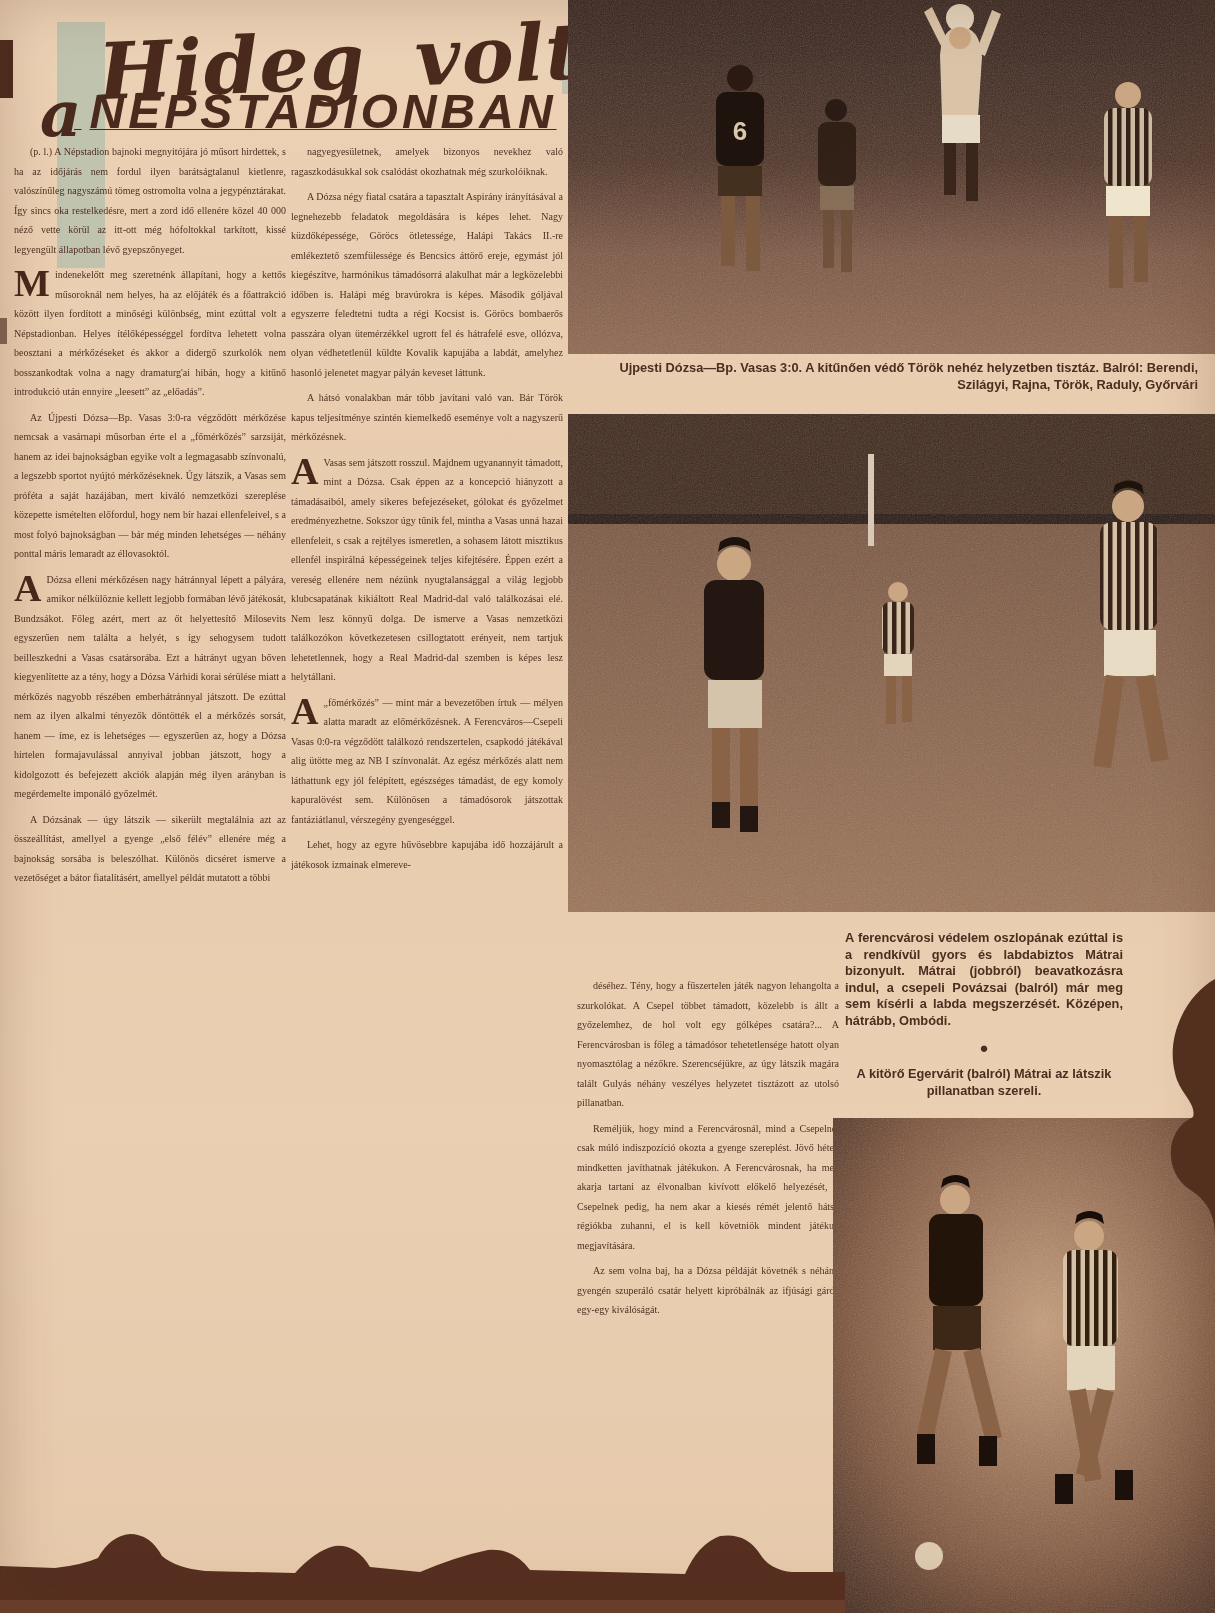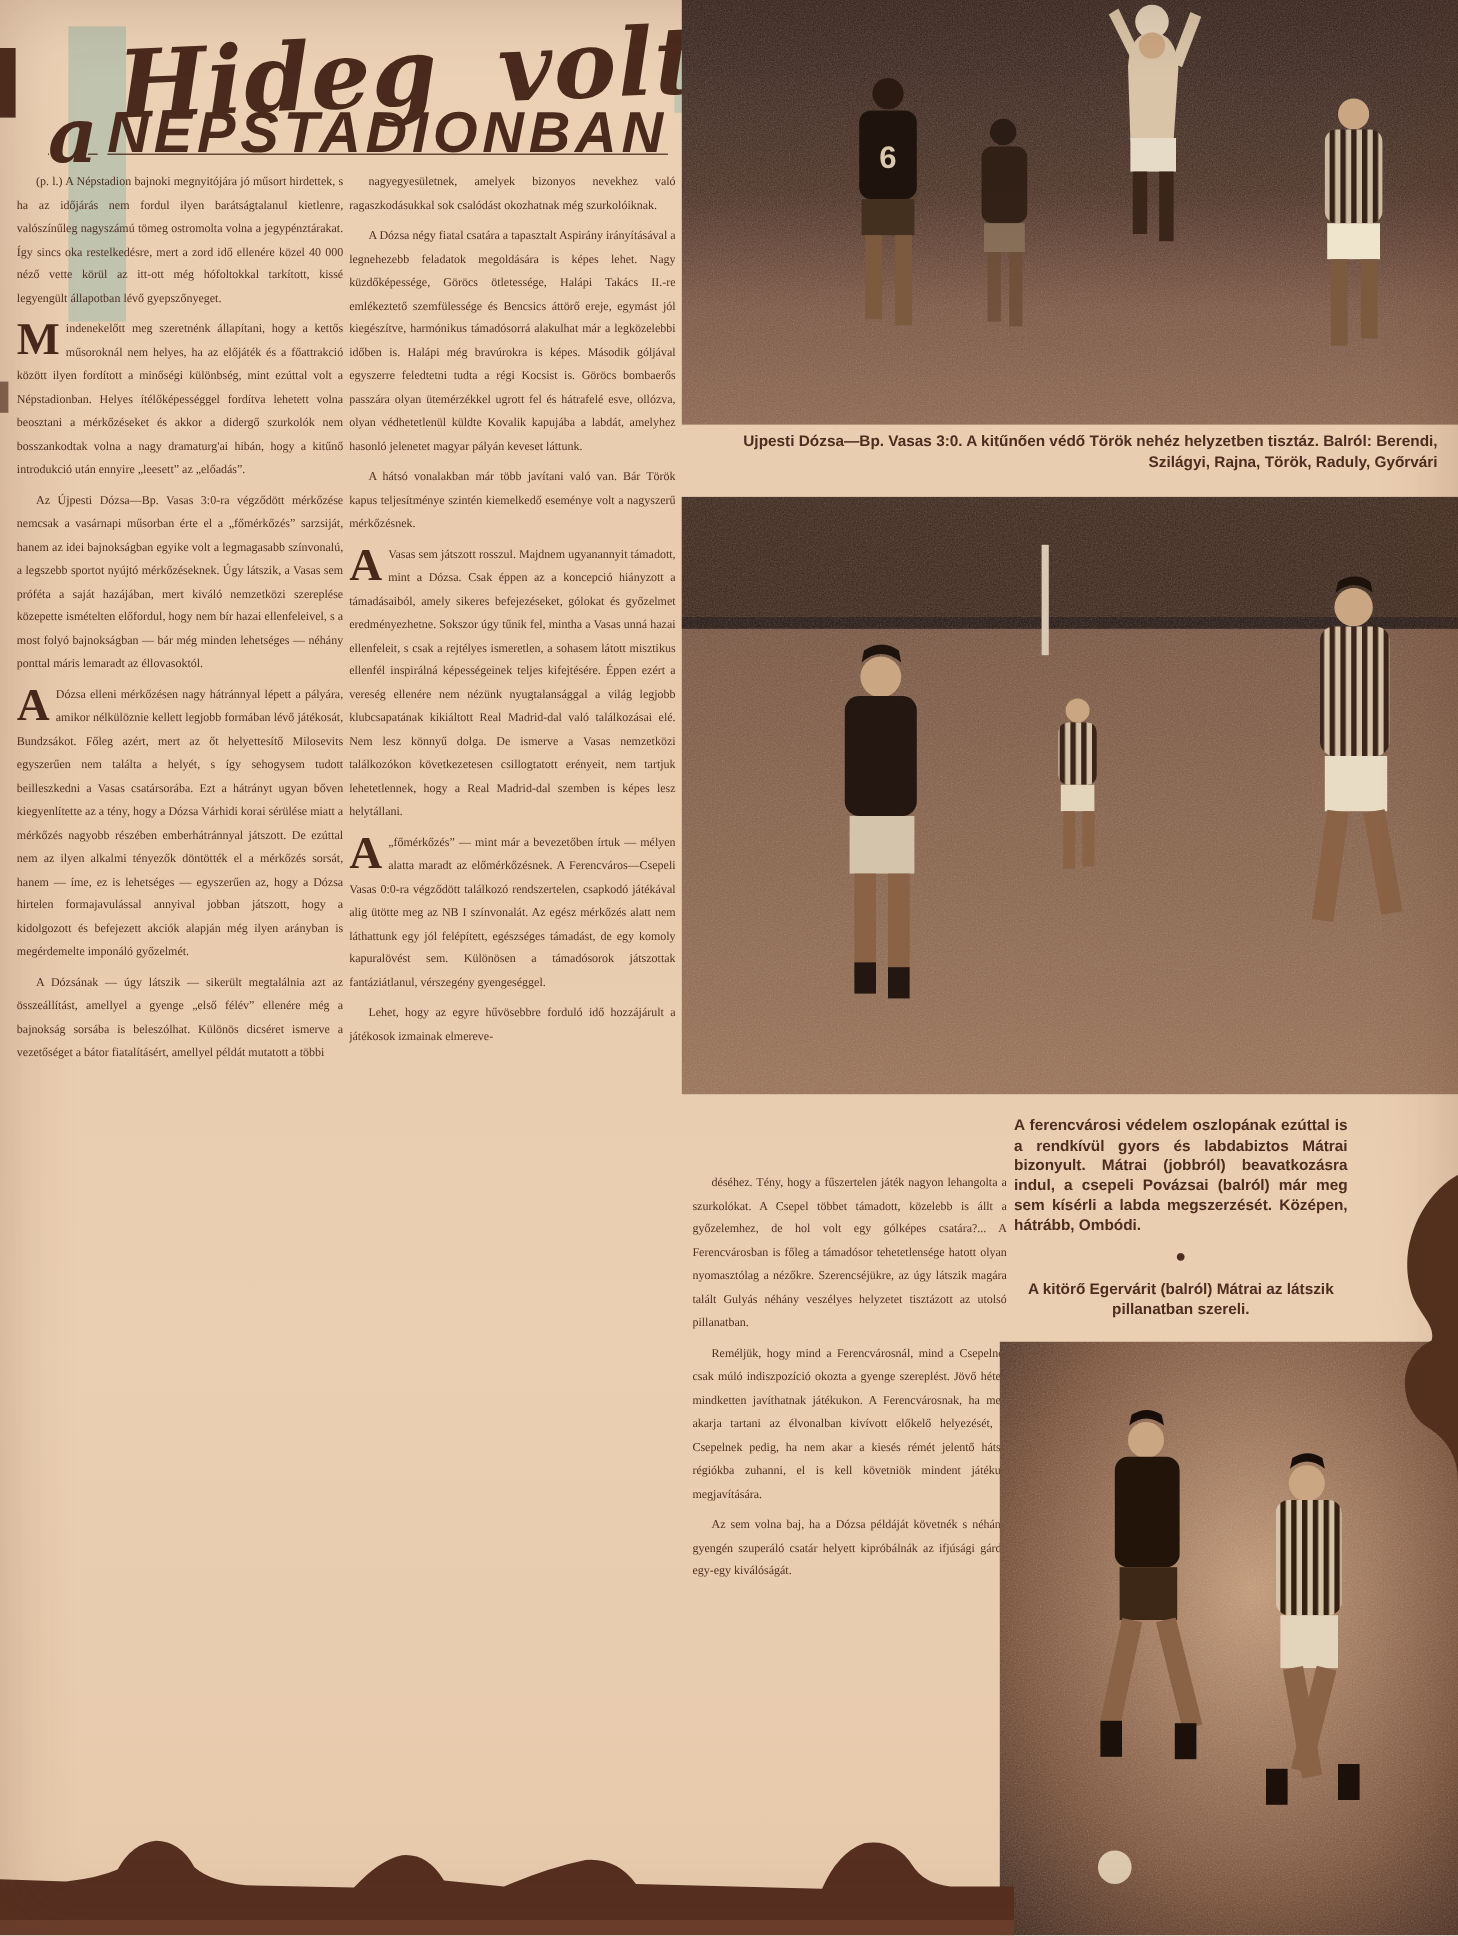--- a/index.html
+++ b/index.html
@@ -91,21 +91,21 @@
     <p class="dropcap">A Dózsa elleni mérkőzésen nagy hátránnyal lépett a pályára, amikor nélkülöznie kellett legjobb formában lévő játékosát, Bundzsákot. Főleg azért, mert az őt helyettesítő Milosevits egyszerűen nem találta a helyét, s így sehogysem tudott beilleszkedni a Vasas csatársorába. Ezt a hátrányt ugyan bőven kiegyenlítette az a tény, hogy a Dózsa Várhidi korai sérülése miatt a mérkőzés nagyobb részében emberhátránnyal játszott. De ezúttal nem az ilyen alkalmi tényezők döntötték el a mérkőzés sorsát, hanem — íme, ez is lehetséges — egyszerűen az, hogy a Dózsa hirtelen formajavulással annyival jobban játszott, hogy a kidolgozott és befejezett akciók alapján még ilyen arányban is megérdemelte imponáló győzelmét.</p>
     <p>A Dózsának — úgy látszik — sikerült megtalálnia azt az összeállítást, amellyel a gyenge „első félév” ellenére még a bajnokság sorsába is beleszólhat. Különös dicséret ismerve a vezetőséget a bátor fiatalításért, amellyel példát mutatott a többi</p>
   </div>
 
   <div class="col" id="col2">
     <p>nagyegyesületnek, amelyek bizonyos nevekhez való ragaszkodásukkal sok csalódást okozhatnak még szurkolóiknak.</p>
     <p>A Dózsa négy fiatal csatára a tapasztalt Aspirány irányításával a legnehezebb feladatok megoldására is képes lehet. Nagy küzdőképessége, Göröcs ötletessége, Halápi Takács II.-re emlékeztető szemfülessége és Bencsics áttörő ereje, egymást jól kiegészítve, harmónikus támadósorrá alakulhat már a legközelebbi időben is. Halápi még bravúrokra is képes. Második góljával egyszerre feledtetni tudta a régi Kocsist is. Göröcs bombaerős passzára olyan ütemérzékkel ugrott fel és hátrafelé esve, ollózva, olyan védhetetlenül küldte Kovalik kapujába a labdát, amelyhez hasonló jelenetet magyar pályán keveset láttunk.</p>
     <p>A hátsó vonalakban már több javítani való van. Bár Török kapus teljesítménye szintén kiemelkedő eseménye volt a nagyszerű mérkőzésnek.</p>
     <p class="dropcap">A Vasas sem játszott rosszul. Majdnem ugyanannyit támadott, mint a Dózsa. Csak éppen az a koncepció hiányzott a támadásaiból, amely sikeres befejezéseket, gólokat és győzelmet eredményezhetne. Sokszor úgy tűnik fel, mintha a Vasas unná hazai ellenfeleit, s csak a rejtélyes ismeretlen, a sohasem látott misztikus ellenfél inspirálná képességeinek teljes kifejtésére. Éppen ezért a vereség ellenére nem nézünk nyugtalansággal a világ legjobb klubcsapatának kikiáltott Real Madrid-dal való találkozásai elé. Nem lesz könnyű dolga. De ismerve a Vasas nemzetközi találkozókon következetesen csillogtatott erényeit, nem tartjuk lehetetlennek, hogy a Real Madrid-dal szemben is képes lesz helytállani.</p>
     <p class="dropcap">A „főmérkőzés” — mint már a bevezetőben írtuk — mélyen alatta maradt az előmérkőzésnek. A Ferencváros—Csepeli Vasas 0:0-ra végződött találkozó rendszertelen, csapkodó játékával alig ütötte meg az NB I színvonalát. Az egész mérkőzés alatt nem láthattunk egy jól felépített, egészséges támadást, de egy komoly kapuralövést sem. Különösen a támadósorok játszottak fantáziátlanul, vérszegény gyengeséggel.</p>
-    <p>Lehet, hogy az egyre hűvösebbre forduló idő hozzájárult a játékosok izmainak elmereve-</p>
+    <p>Lehet, hogy az egyre hűvösebbre kapujába idő hozzájárult a játékosok izmainak elmereve-</p>
   </div>
 
   <div class="col" id="col3">
     <p>déséhez. Tény, hogy a fűszertelen játék nagyon lehangolta a szurkolókat. A Csepel többet támadott, közelebb is állt a győzelemhez, de hol volt egy gólképes csatára?... A Ferencvárosban is főleg a támadósor tehetetlensége hatott olyan nyomasztólag a nézőkre. Szerencséjükre, az úgy látszik magára talált Gulyás néhány veszélyes helyzetet tisztázott az utolsó pillanatban.</p>
     <p>Reméljük, hogy mind a Ferencvárosnál, mind a Csepelnél csak múló indiszpozíció okozta a gyenge szereplést. Jövő héten mindketten javíthatnak játékukon. A Ferencvárosnak, ha meg akarja tartani az élvonalban kivívott előkelő helyezését, a Csepelnek pedig, ha nem akar a kiesés rémét jelentő hátsó régiókba zuhanni, el is kell követniök mindent játékuk megjavítására.</p>
     <p>Az sem volna baj, ha a Dózsa példáját követnék s néhány gyengén szuperáló csatár helyett kipróbálnák az ifjúsági gárda egy-egy kiválóságát.</p>
   </div>
 
   <svg class="photo" id="photo1" viewBox="0 0 647 354" preserveAspectRatio="none">
     <defs>

